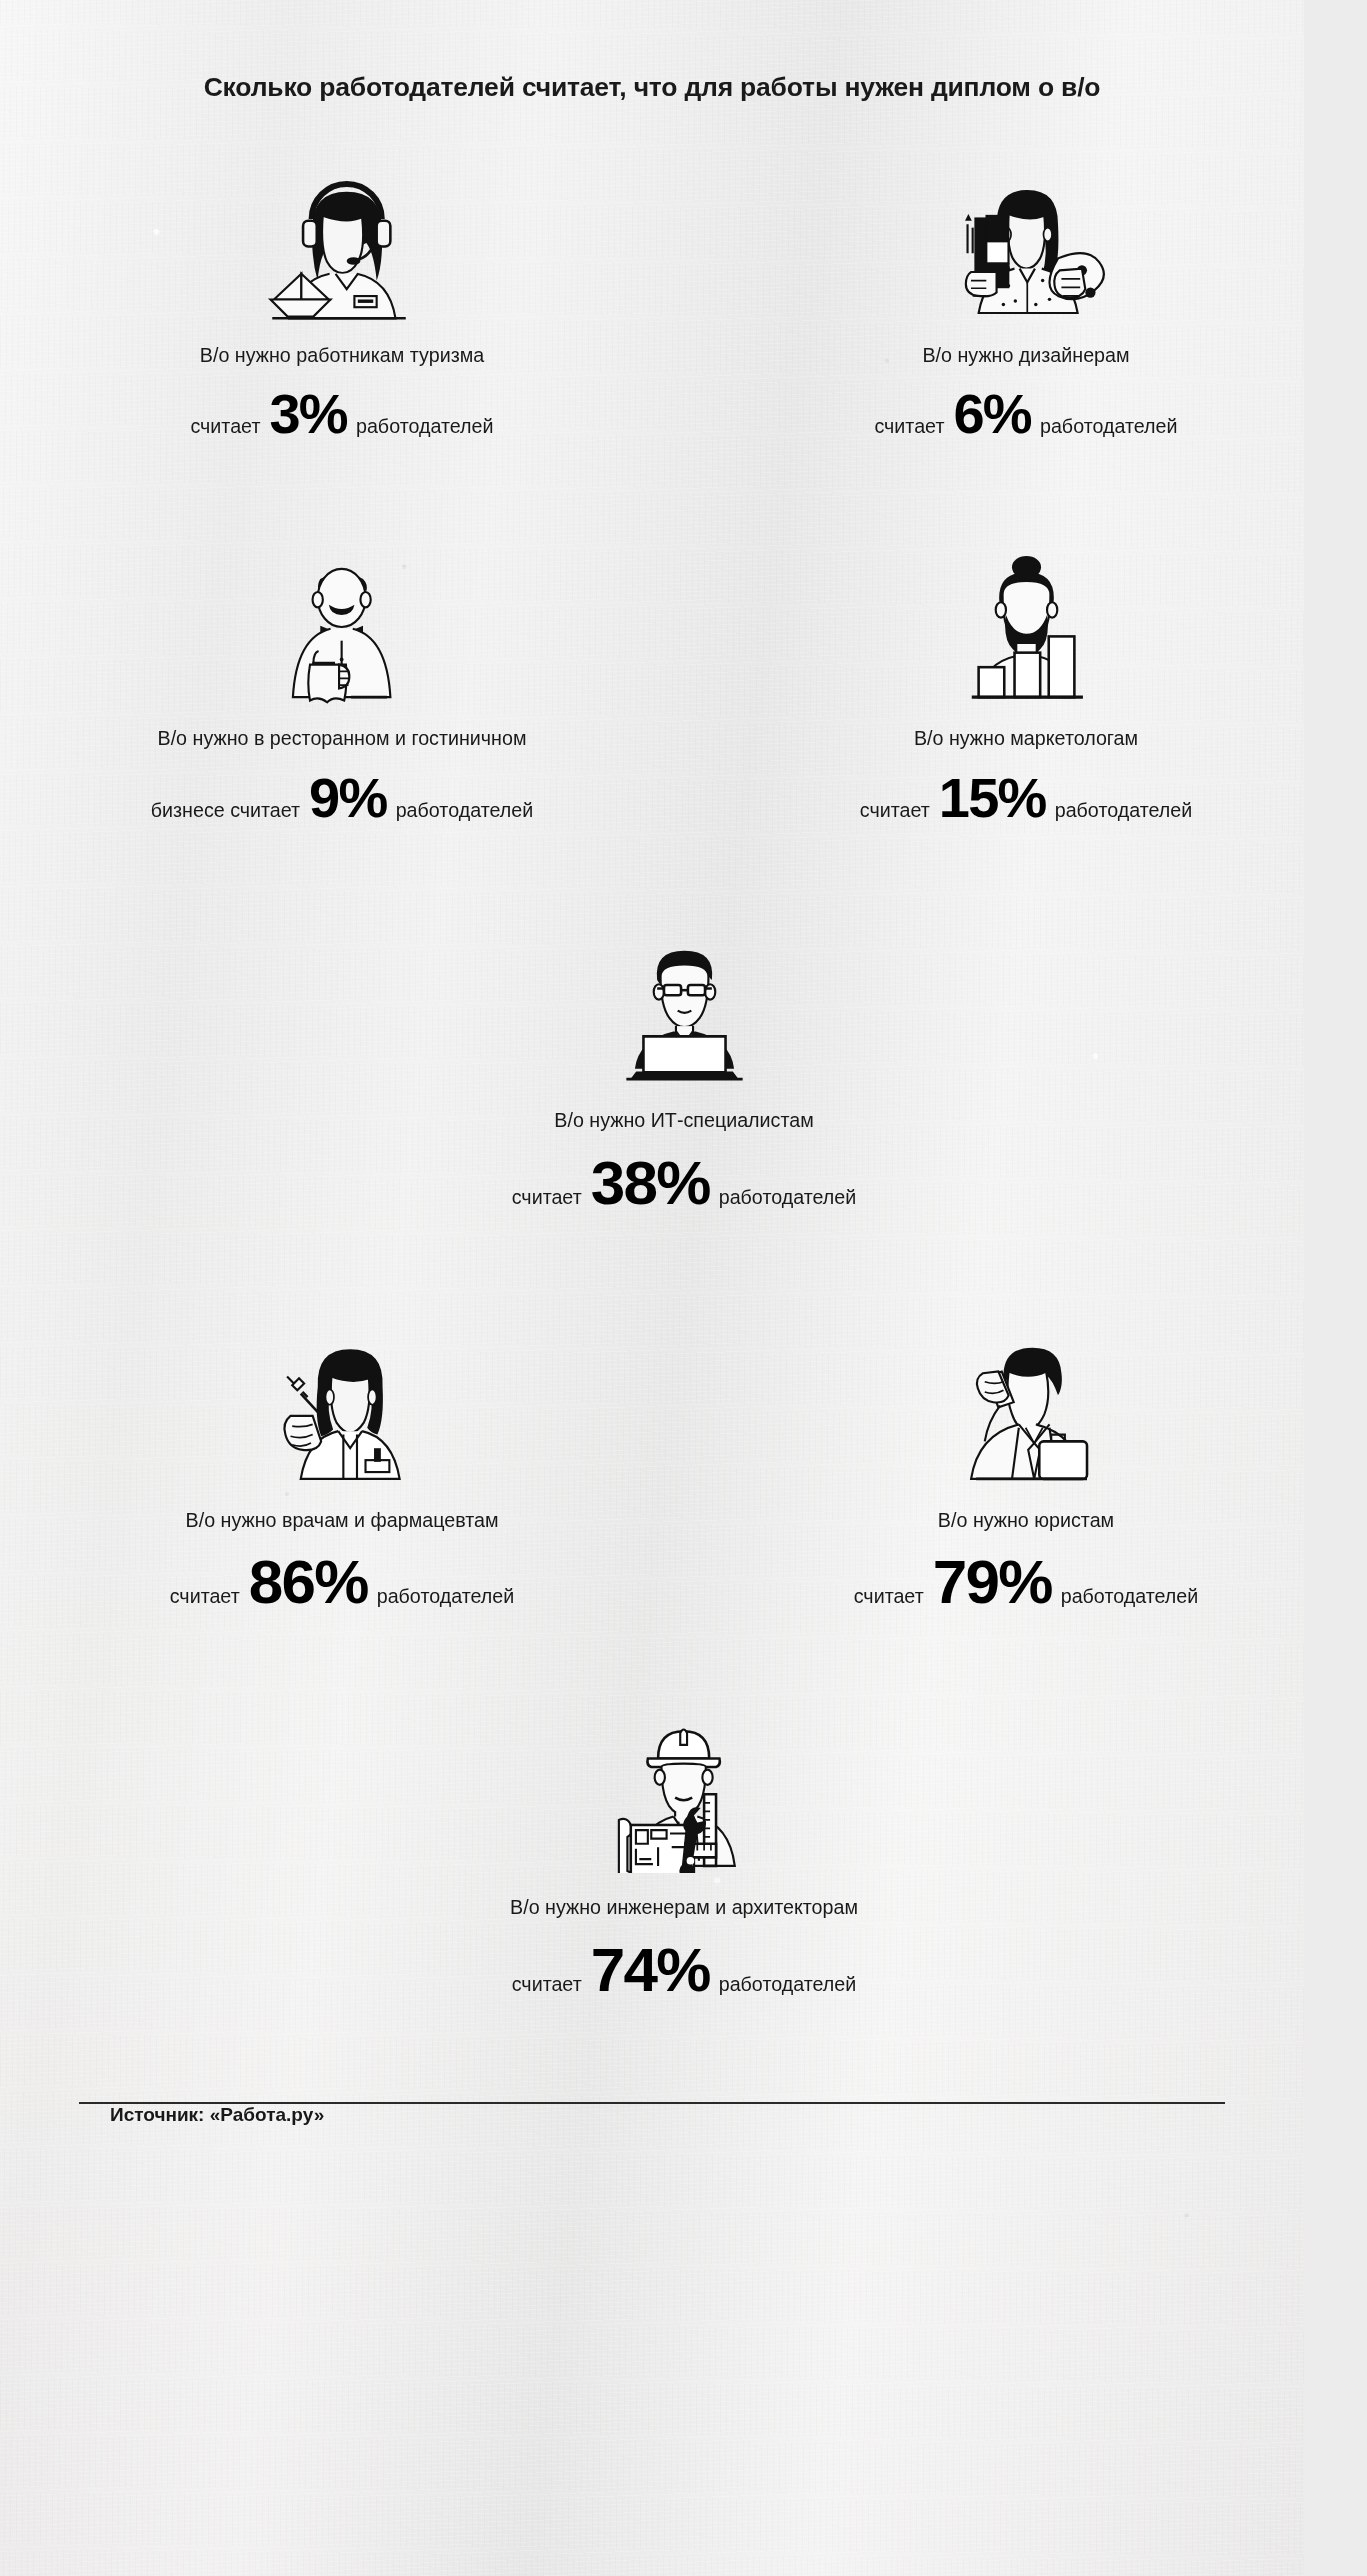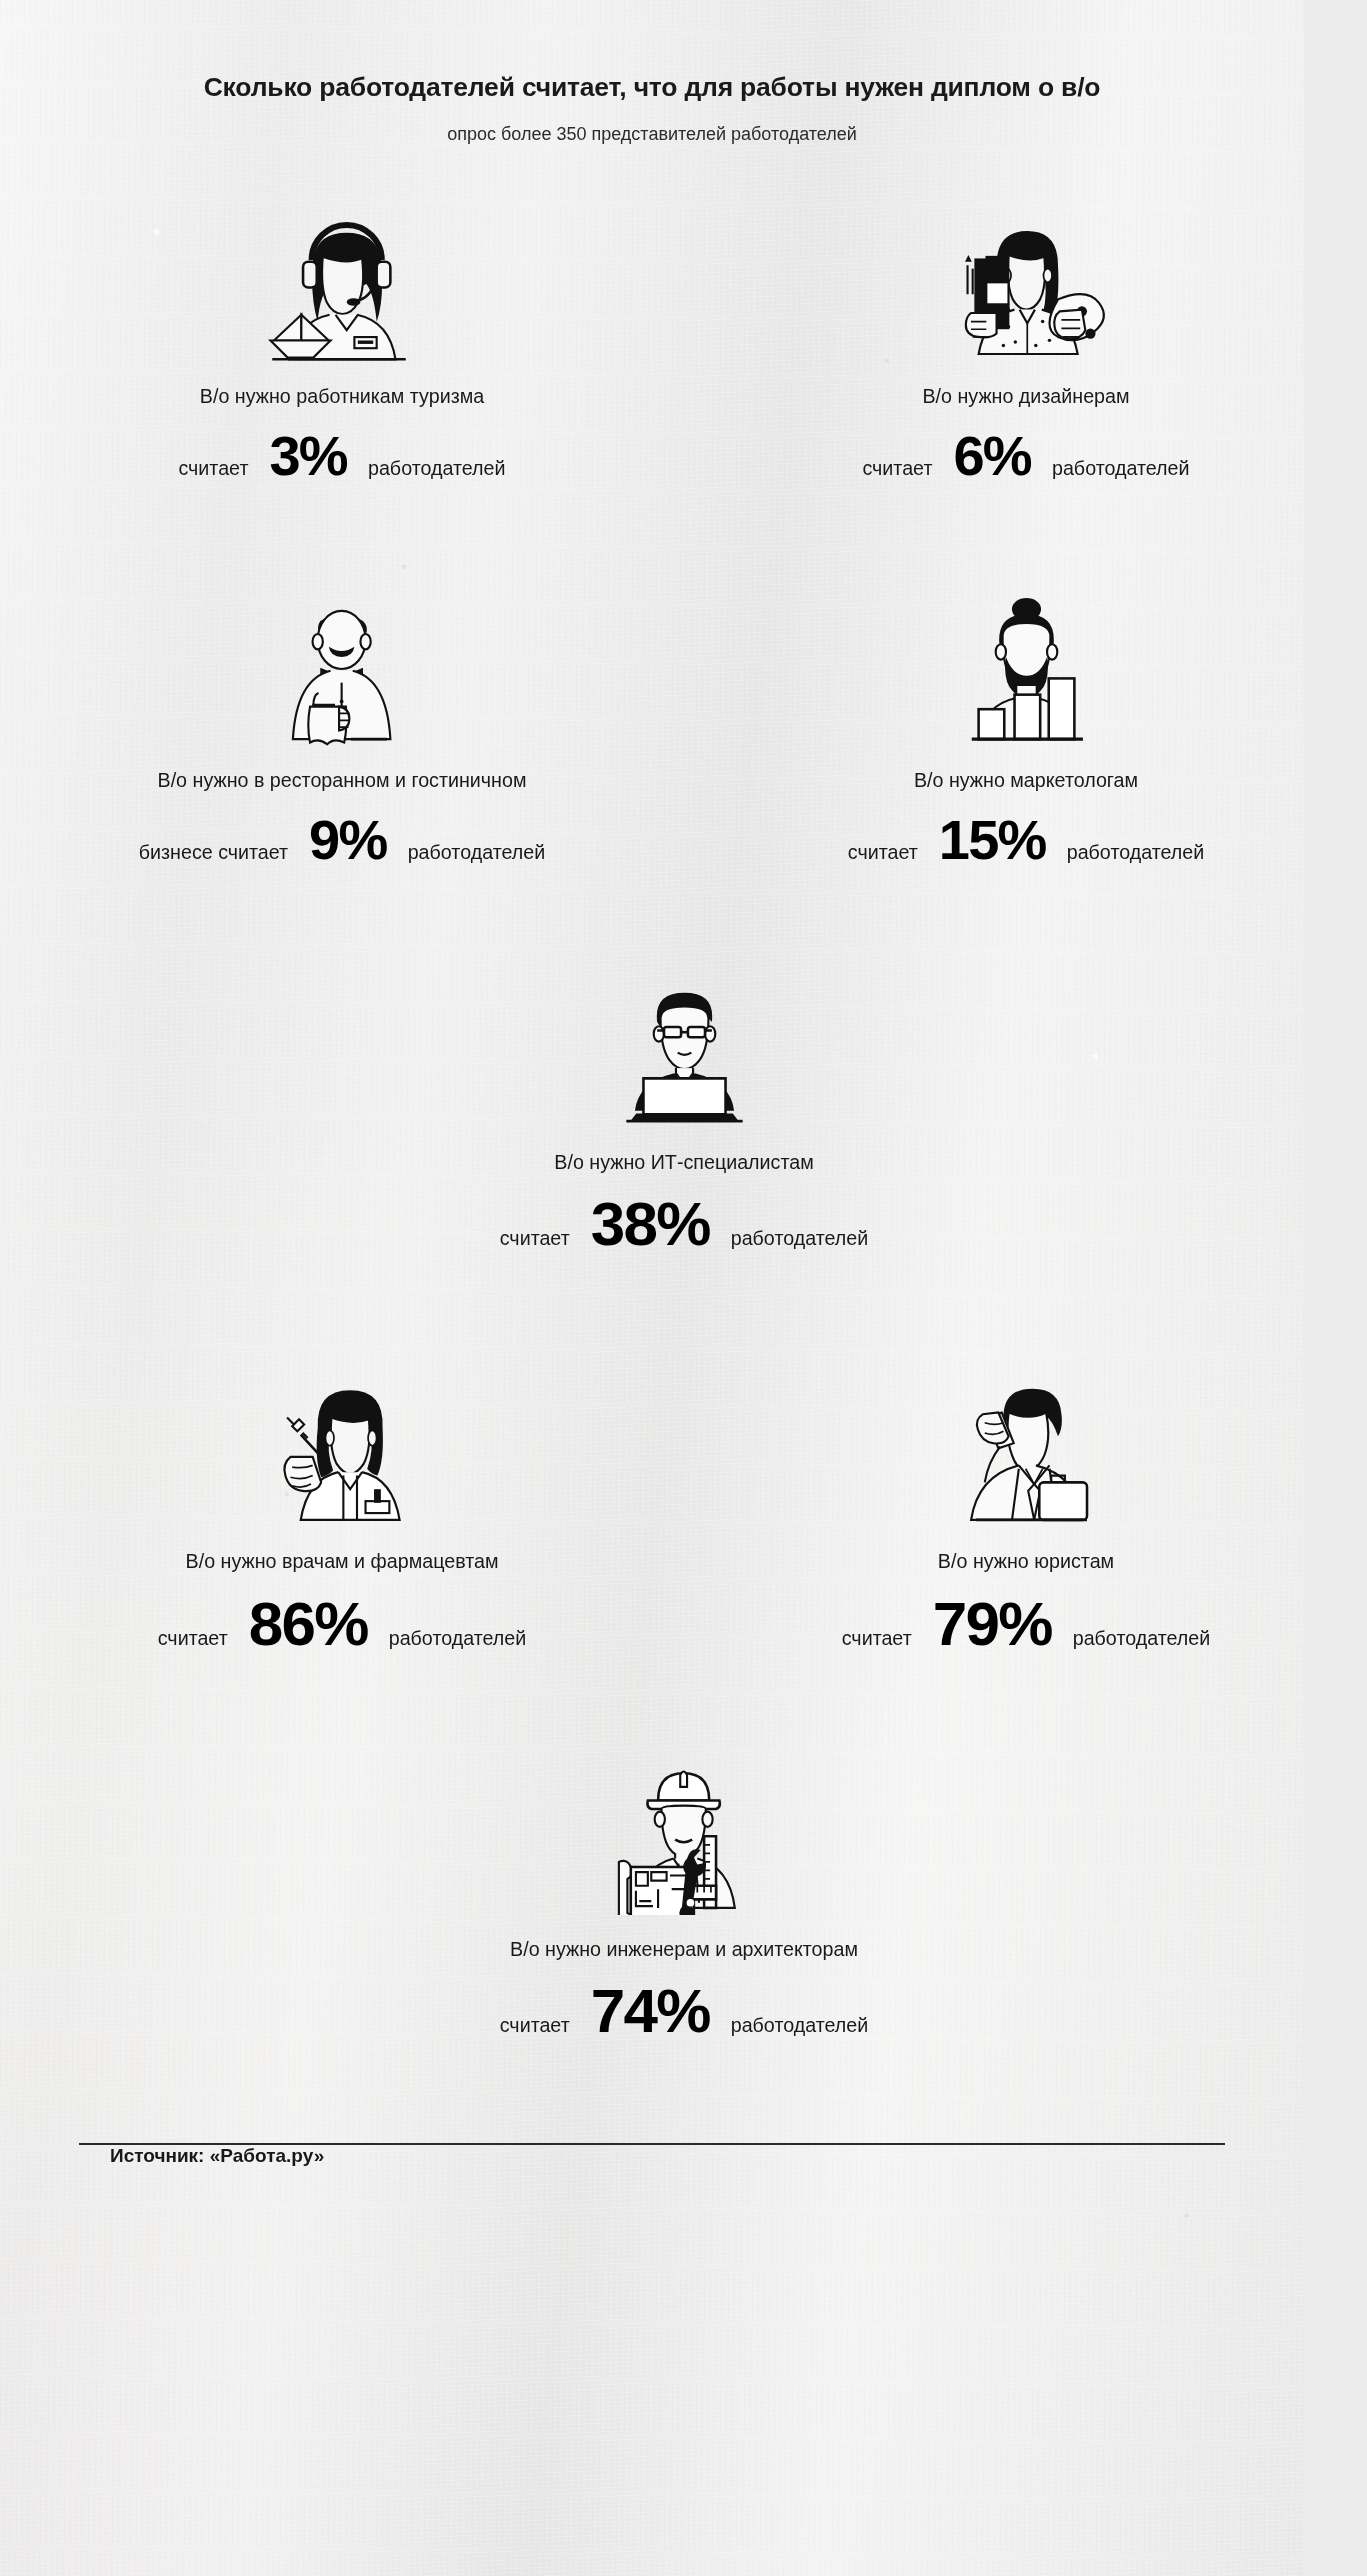--- a/index.html
+++ b/index.html
@@ -72,21 +72,21 @@
     text-align:center;
     margin-top:22px;
     line-height:1.25;
     max-width:530px;
   }
   .statline{
     display:flex;
     align-items:baseline;
     justify-content:center;
     margin-top:19px;
-    gap:21px;
+    gap:9px;
     white-space:nowrap;
   }
   .statline .small{
     font-size:19.7px;
     color:#191919;
   }
   .statline .big{
     font-size:56px;
     font-weight:bold;
     letter-spacing:-1.7px;
@@ -125,21 +125,20 @@
 </style>
 </head>
 <body>
 
 <div id="page">
   <div id="grain"></div>
 
   <div id="content">
 
     <div class="title">Сколько работодателей считает, что для работы нужен диплом о в/о</div>
-    <div class="subtitle">опрос более 350 представителей работодателей</div>
 
     <div class="row sp-r1">
 
       <div class="cell">
         <div class="icon-wrap">
           <svg width="184" height="150" viewBox="0 0 215 175" fill="none" stroke="#111" stroke-width="3">
 
             <path d="M72 56 a41 41 0 0 1 82 0" stroke-width="7"></path>
 
             <path d="M73 66 q0 -42 40 -42 q40 0 41 42 q2 40 -6 62 q-3 -32 -12 -44 q-18 9 -42 2 q-12 8 -15 42 q-8 -28 -6 -62z" fill="#111" stroke="none"></path>

